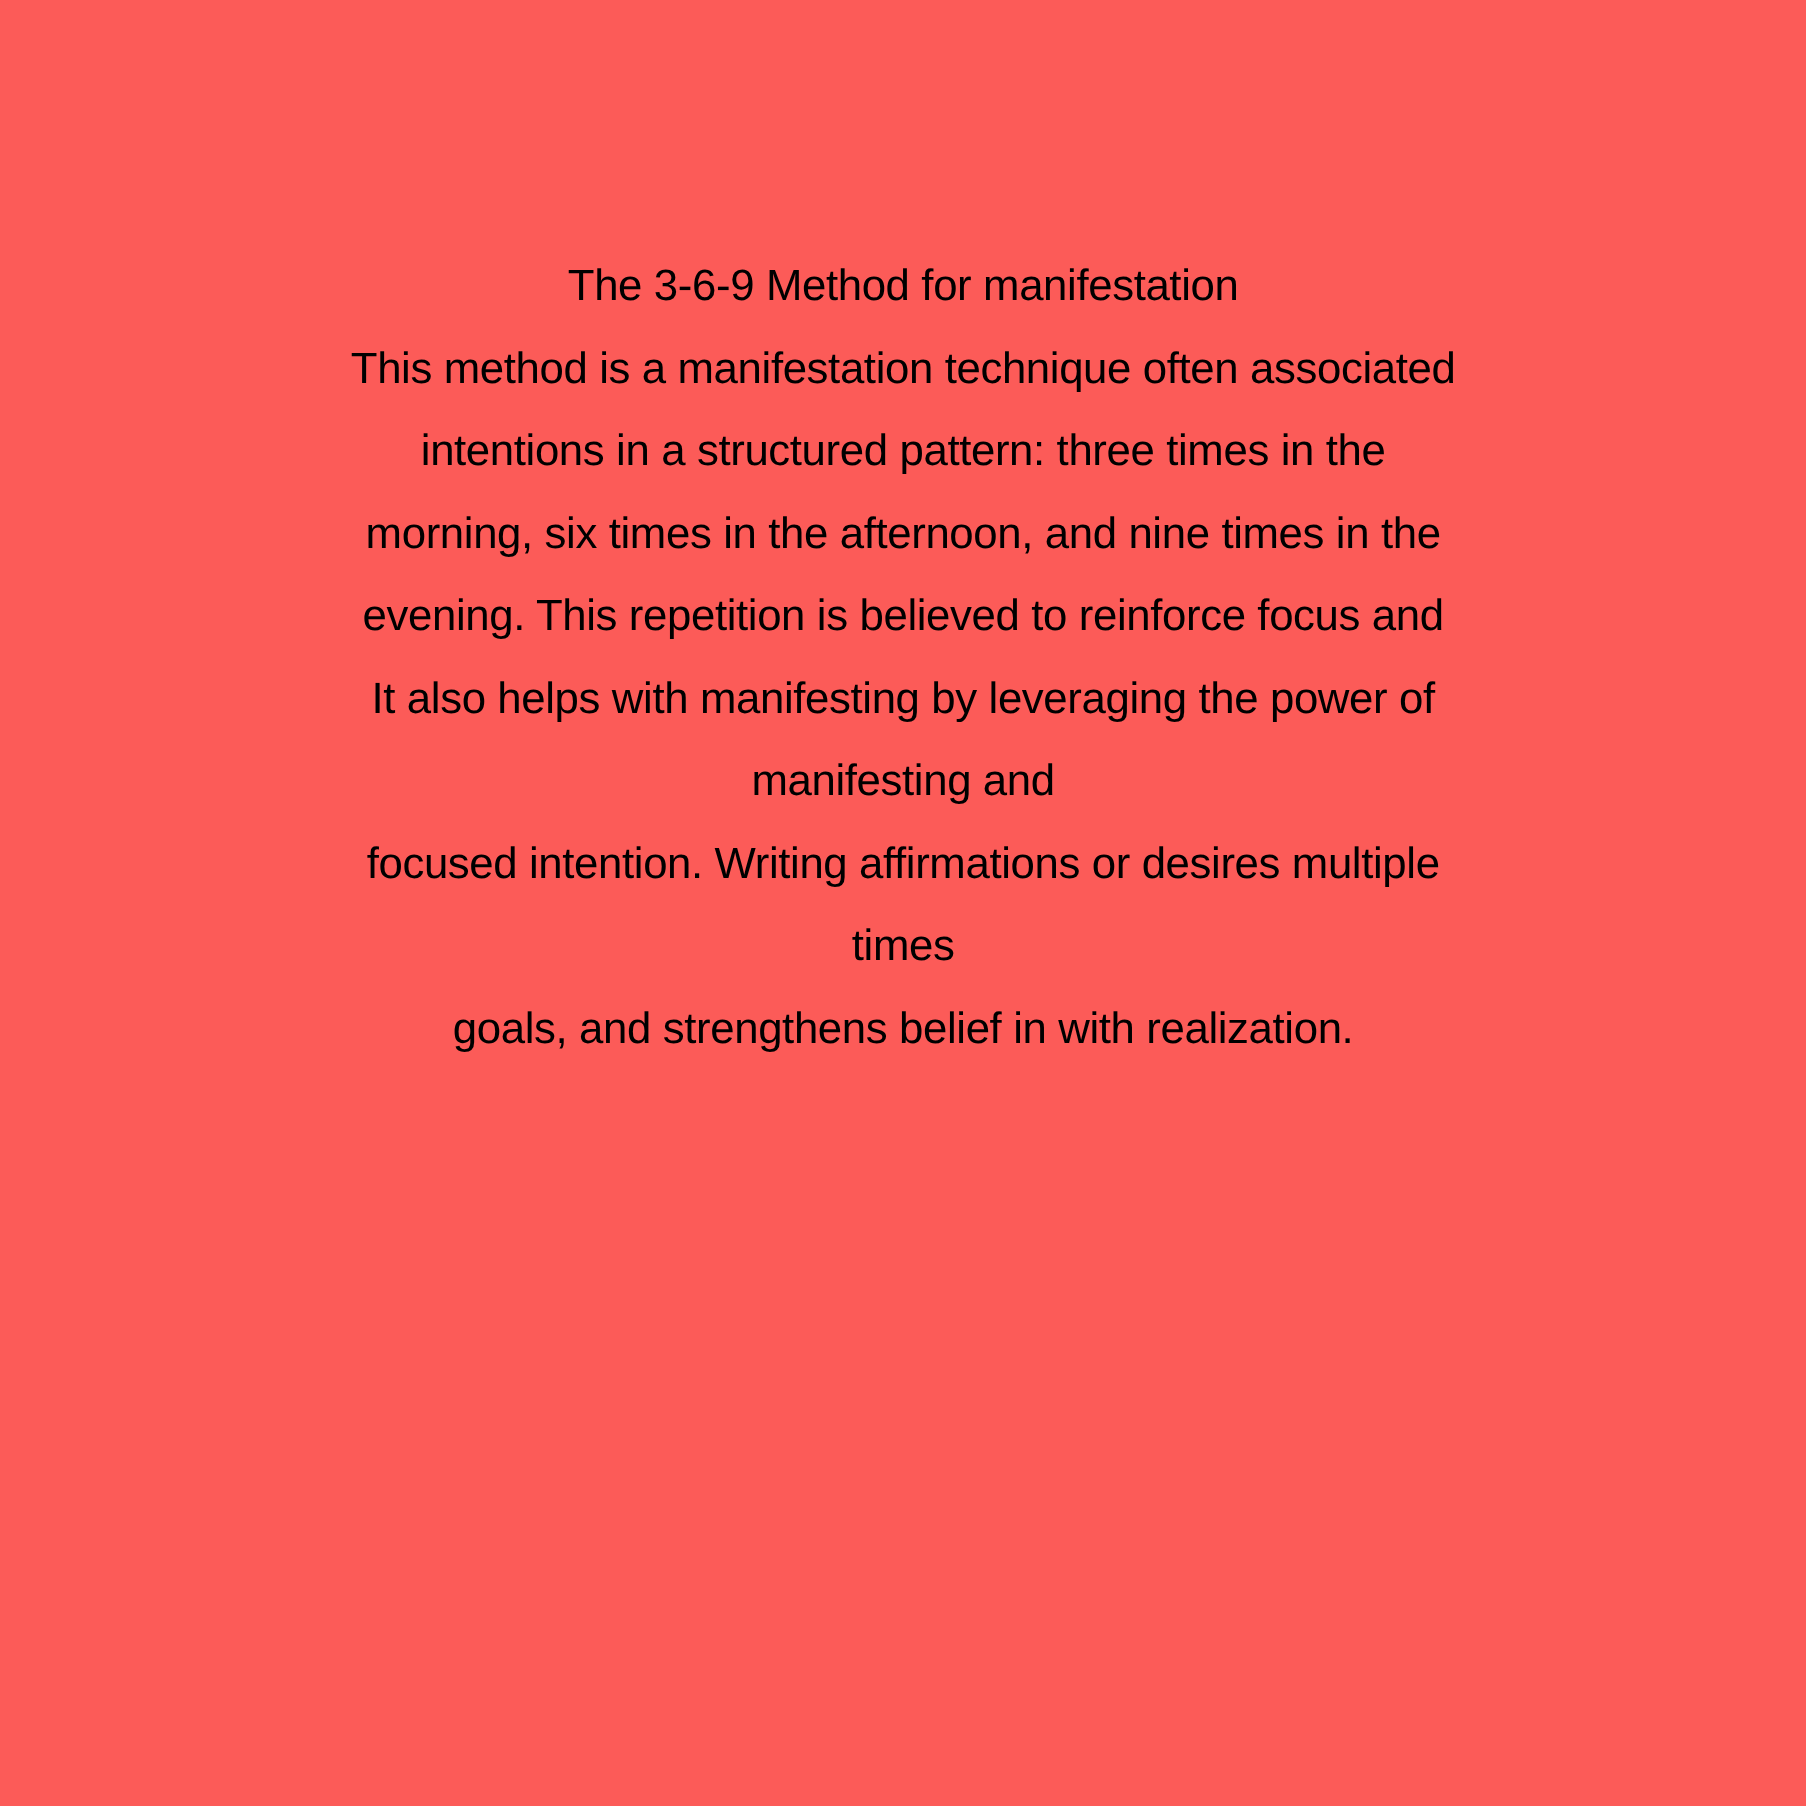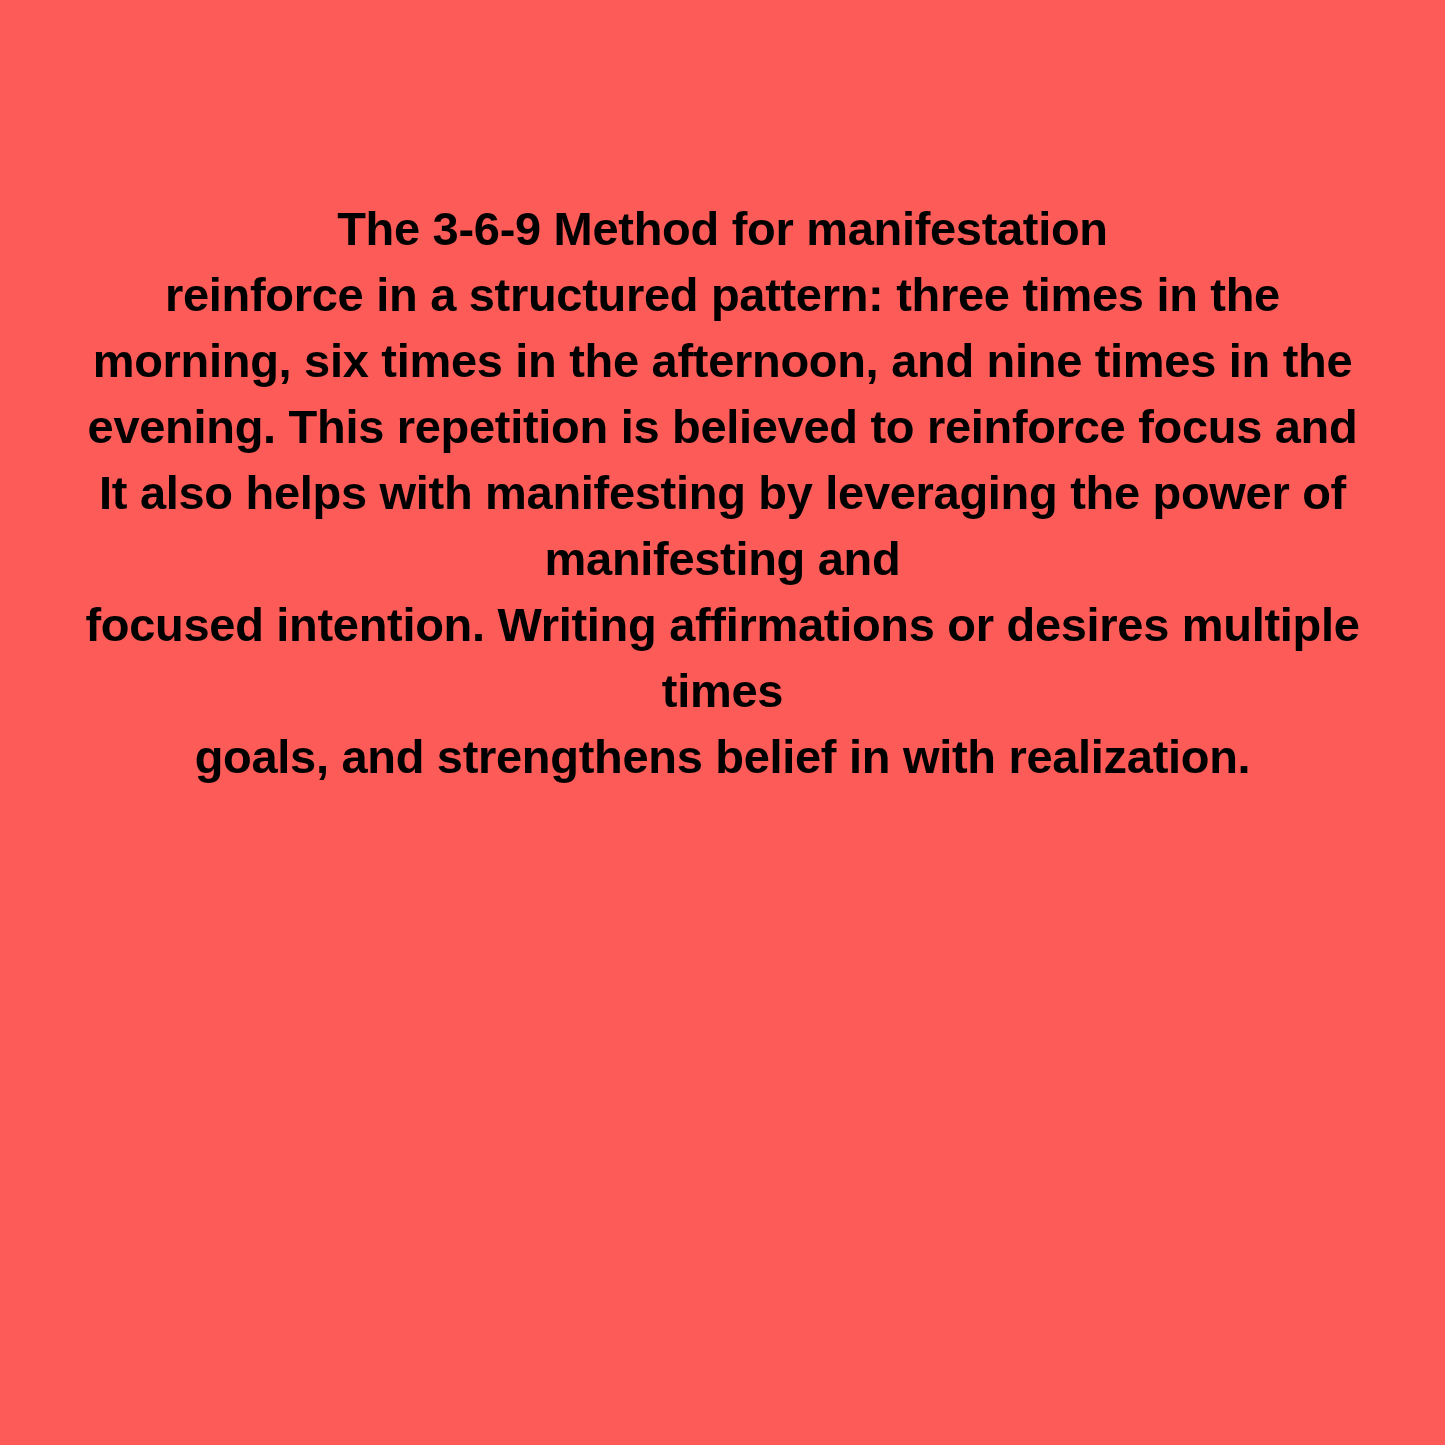--- a/index.html
+++ b/index.html
@@ -25,34 +25,35 @@
   .text-block {
     position: absolute;
     top: 196px;
     left: 0;
     width: 1445px;
     padding: 0 60px;
     text-align: center;
     color: var(--fg);
   }
   .text-line {
-    font-size: 47px;
+    font-size: 35px;
     line-height: 66px;
-    font-weight: 700;
+    font-weight: 400;
     letter-spacing: -0.3px;
     white-space: nowrap;
   }
 </style>
 </head>
 <body>
 
 <div class="canvas">
   <div class="text-block">
     <div class="text-line">The 3-6-9 Method for manifestation</div>
-    <div class="text-line">reinforce in a structured pattern: three times in the</div>
+    <div class="text-line">This method is a manifestation technique often associated</div>
+    <div class="text-line">intentions in a structured pattern: three times in the</div>
     <div class="text-line">morning, six times in the afternoon, and nine times in the</div>
     <div class="text-line">evening. This repetition is believed to reinforce focus and</div>
     <div class="text-line">It also helps with manifesting by leveraging the power of</div>
     <div class="text-line">manifesting and</div>
     <div class="text-line">focused intention. Writing affirmations or desires multiple</div>
     <div class="text-line">times</div>
     <div class="text-line">goals, and strengthens belief in with realization.</div>
   </div>
 </div>
 

